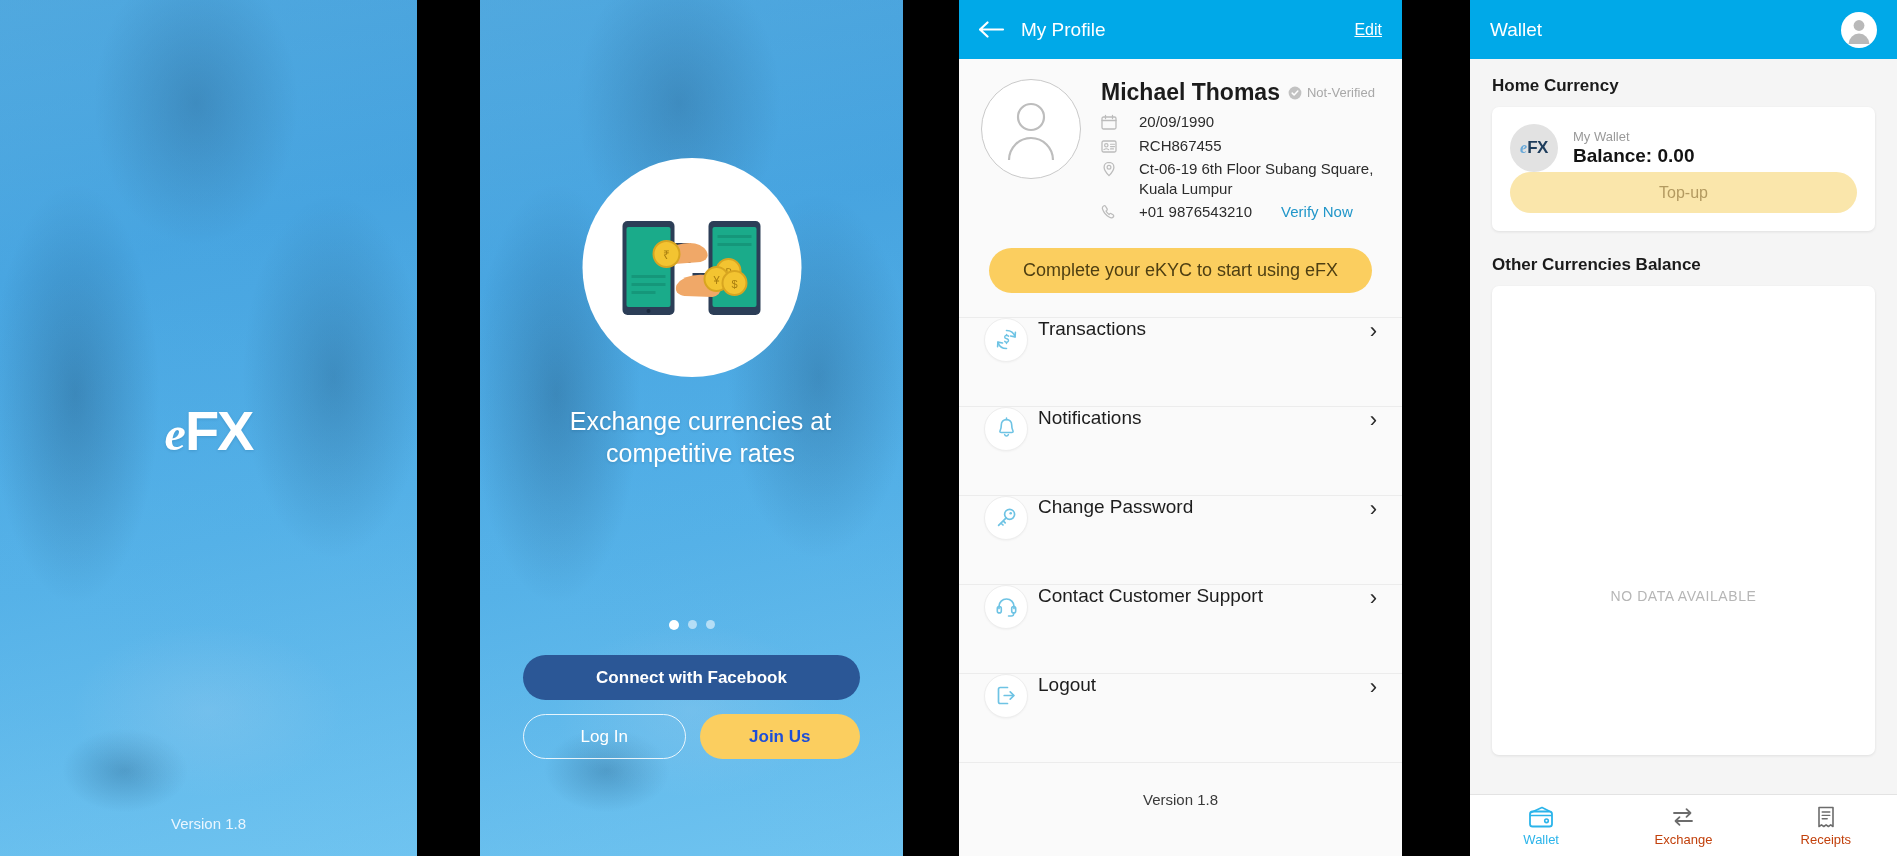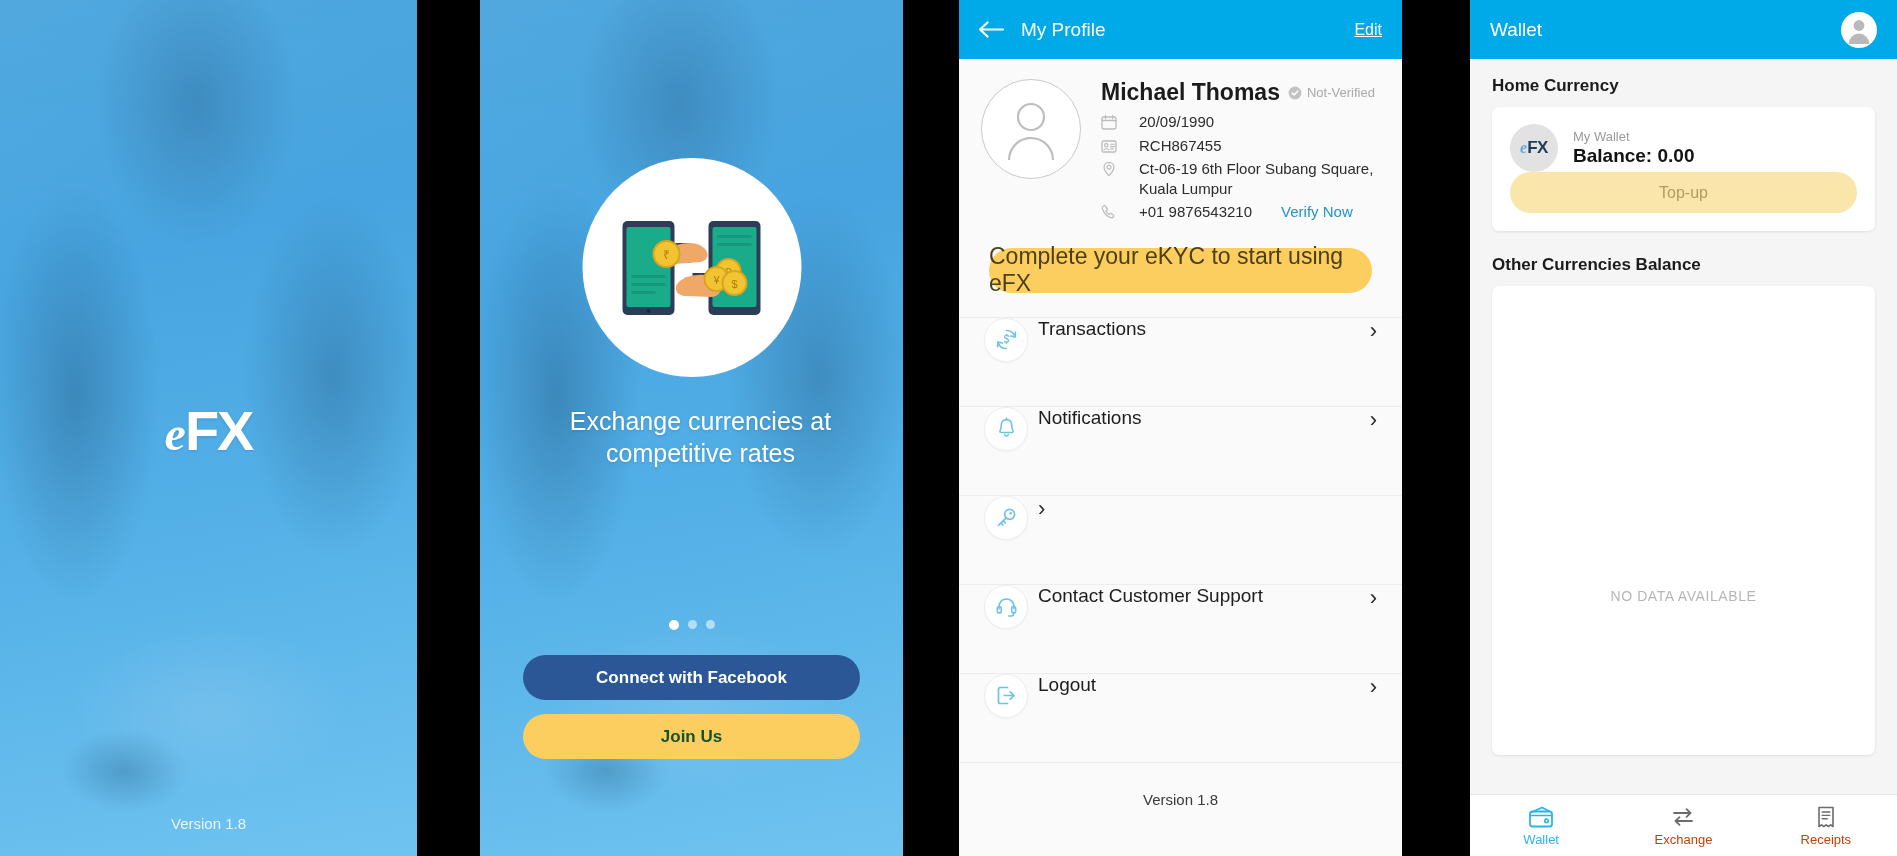--- a/index.html
+++ b/index.html
@@ -59,21 +59,21 @@
   .dot.active { background: #fff; width: 10px; height: 10px; }
   .btn-stack { position: absolute; left: 43px; right: 43px; top: 655px; }
   .btn {
     display: flex; align-items: center; justify-content: center;
     border-radius: 26px; font-size: 17px; font-weight: 700; cursor: pointer; user-select: none; text-align: center;
   }
   .btn-fb { height: 45px; background: #2b5796; color: #fff; margin-bottom: 14px; }
   .btn-google { height: 45px; background: #fff; color: #d93a2b; margin-bottom: 14px; }
   .btn-row { display: flex; gap: 14px; }
   .btn-login { flex: 1; height: 45px; background: transparent; color: #fff; border: 1.4px solid rgba(255,255,255,.85); font-weight: 400; }
-  .btn-join { flex: 1; height: 45px; background: #fbce5f; color: #14532d; }
+  .btn-join { flex: 1; height: 45px; background: #fbce5f; color: #1d4ed8; }
 
   
   #panel-profile { width: 443px; margin-left: 56px; background: #fafafa; }
   .appbar {
     height: 59px; background: #00a9e8; display: flex; align-items: center;
     padding: 0 20px; color: #fff; position: relative;
   }
   .appbar-back { font-size: 25px; line-height: 1; margin-right: 16px; cursor: pointer; }
   .appbar-title { font-size: 19px; }
   .appbar-edit {
@@ -87,21 +87,21 @@
   }
   .pname-row { display: flex; align-items: center; gap: 8px; margin-bottom: 6px; }
   .pname { font-size: 23px; font-weight: 700; color: #1b1b1b; }
   .badge-nv { display: flex; align-items: center; gap: 5px; color: #a8a8a8; font-size: 13px; }
   .info-row { display: flex; align-items: flex-start; gap: 21px; font-size: 15px; color: #2c2c2c; margin-bottom: 4px; line-height: 1.3; }
   .info-row .ic { flex: none; width: 17px; height: 17px; margin-top: 2px; opacity: .55; }
   .verify-link { color: #2196c9; margin-left: 8px; cursor: pointer; }
   .kyc-btn {
     margin: 22px 30px 0 30px; height: 45px; border-radius: 24px; background: #fbce5f;
     display: flex; align-items: center; justify-content: center;
-    font-size: 23px; color: #4e3f12; cursor: pointer;
+    font-size: 18px; color: #4e3f12; cursor: pointer;
   }
   .menu-wrap { margin-top: 24px; background: #fafafa; border-top: 1px solid #ececec; }
   .menu-item {
     display: flex; align-items: flex-start; gap: 10px; padding: 0 25px;
     height: 89px; border-bottom: 1px solid #ececec; cursor: pointer;
   }
   .menu-item:last-child { border-bottom: 1px solid #ececec; }
   .menu-icon {
     width: 44px; height: 44px; border-radius: 50%; background: #fff;
     border: 1px solid #eee; flex: none; display: flex; align-items: center; justify-content: center;
@@ -193,20 +193,21 @@
 
     <div class="dots">
       <span class="dot active"></span>
       <span class="dot"></span>
       <span class="dot"></span>
     </div>
 
     <div class="btn-stack">
       <div class="btn btn-fb">Connect with Facebook</div>
       <div class="btn-row">
+        <div class="btn btn-login">Log In</div>
         <div class="btn btn-join">Join Us</div>
       </div>
     </div>
   </div>
 
   <div class="panel" id="panel-profile">
     <div class="appbar">
       <span class="appbar-back">
         <svg width="26" height="17" viewBox="0 0 26 17">
             <path d="M1 8.5h23M1 8.5l7.5-7M1 8.5l7.5 7" stroke="#fff" stroke-width="2.2" fill="none" stroke-linecap="round" stroke-linejoin="round"></path>
@@ -307,20 +308,21 @@
       </div>
 
       <div class="menu-item">
         <span class="menu-icon">
           <svg width="25" height="25" viewBox="0 0 25 25">
               <circle cx="15.6" cy="9.3" r="5" fill="none" stroke="#6ec3e4" stroke-width="1.7"></circle>
               <circle cx="16.7" cy="8.2" r="1.3" fill="#6ec3e4"></circle>
               <path d="M12.2 12.8L4.6 20.4M7 18l2 2M9.2 15.8l2 2" stroke="#6ec3e4" stroke-width="1.7" fill="none" stroke-linecap="round"></path>
             </svg>
         </span>
+        <span class="menu-label">Change Password</span>
         <span class="chev">›</span>
       </div>
 
       <div class="menu-item">
         <span class="menu-icon">
           <svg width="25" height="25" viewBox="0 0 25 25">
               <path d="M5 14.5v-2a7.5 7.5 0 0 1 15 0v2" stroke="#6ec3e4" stroke-width="1.7" fill="none" stroke-linecap="round"></path>
               <rect x="3.3" y="12.5" width="4" height="6.4" rx="2" fill="none" stroke="#6ec3e4" stroke-width="1.6"></rect>
               <rect x="17.7" y="12.5" width="4" height="6.4" rx="2" fill="none" stroke="#6ec3e4" stroke-width="1.6"></rect>
               <path d="M19.7 18.9v.8c0 1.3-1.1 2.3-2.4 2.3h-2.8" stroke="#6ec3e4" stroke-width="1.5" fill="none" stroke-linecap="round"></path>

